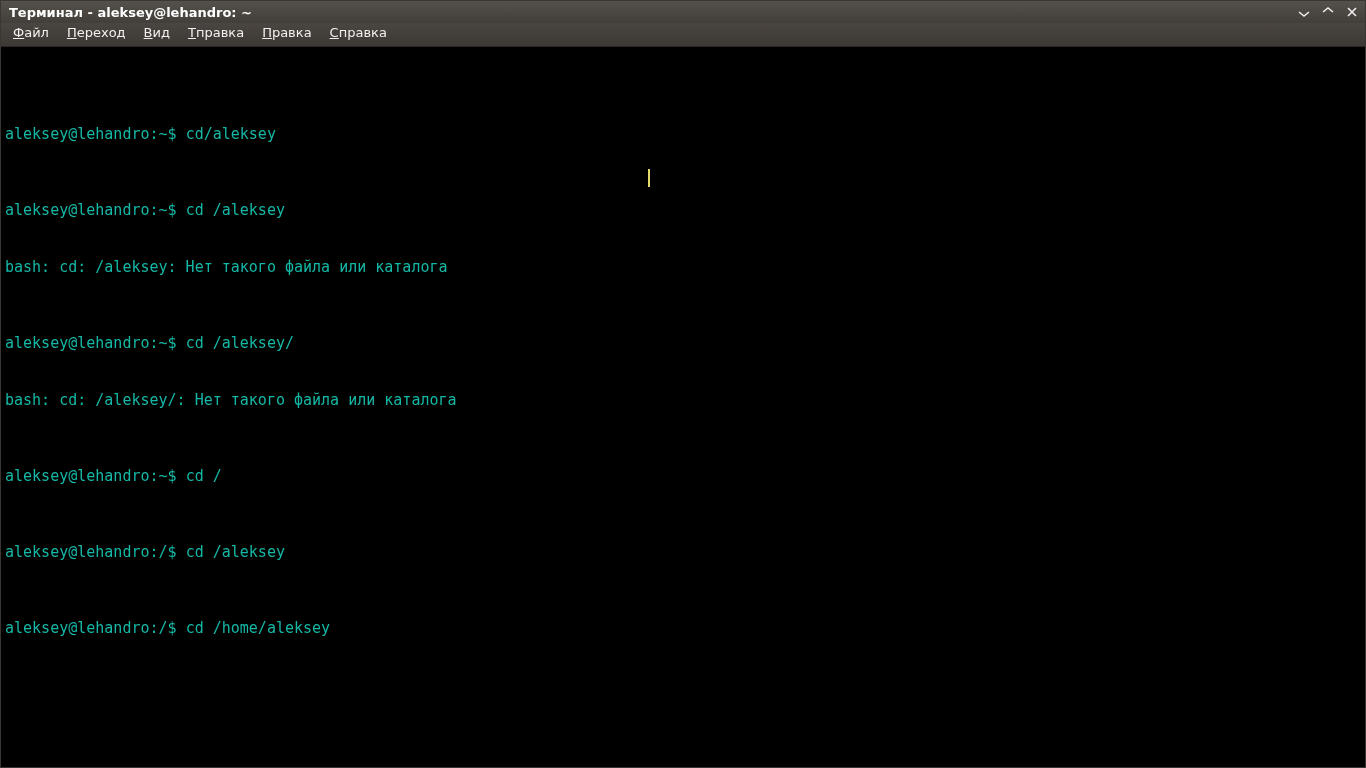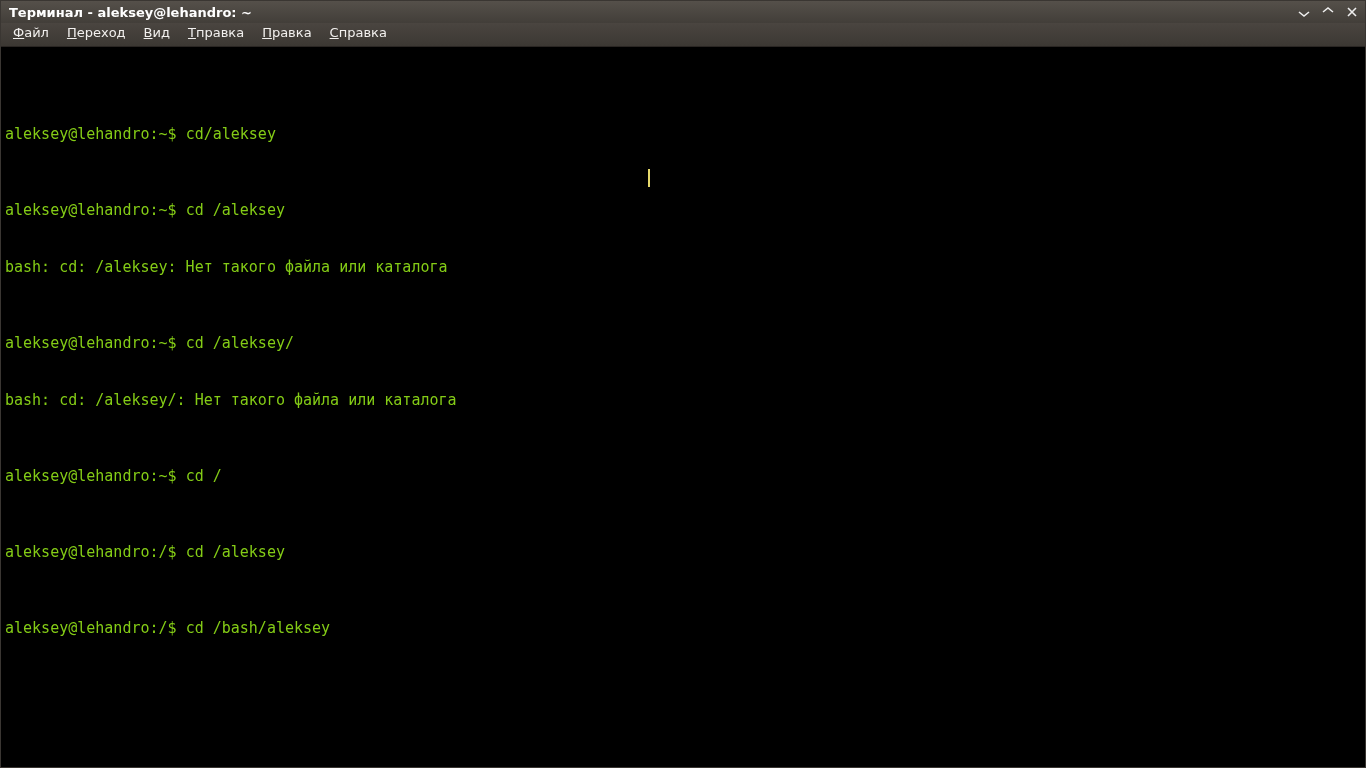--- a/index.html
+++ b/index.html
@@ -64,21 +64,21 @@
     padding: 2px 4px;
     color: #fff;
     line-height: 19px;
     white-space: pre;
     font-family: "DejaVu Sans Mono", "Liberation Mono", monospace;
     font-size: 15px;
     overflow: hidden;
     position: relative;
   }
   .line { white-space: pre; }
-  .green { color: #84cc16; }
+  .green { color: #14b8a6; }
   .ibeam {
     position: absolute;
     width: 4px; height: 18px;
     left: 646px; top: 122px;
     pointer-events: none;
   }
   .ibeam::before, .ibeam::after {
     content: "";
     position: absolute;
     background: #e6d96b;
@@ -128,21 +128,21 @@
     <div class="line"><span class="green">aleksey@lehandro:~$ </span><span class="green">cd /aleksey</span></div>
     <div class="line green">bash: cd: /aleksey: Нет такого файла или каталога</div>
 
     <div class="line"><span class="green">aleksey@lehandro:~$ </span><span class="green">cd /aleksey/</span></div>
     <div class="line green">bash: cd: /aleksey/: Нет такого файла или каталога</div>
 
     <div class="line"><span class="green">aleksey@lehandro:~$ </span><span class="green">cd /</span></div>
 
     <div class="line"><span class="green">aleksey@lehandro:/$ </span><span class="green">cd /aleksey</span></div>
 
-    <div class="line"><span class="green">aleksey@lehandro:/$ </span><span class="green">cd /bash/aleksey</span></div>
+    <div class="line"><span class="green">aleksey@lehandro:/$ </span><span class="green">cd /home/aleksey</span></div>
 
     
 
     
 
     
 
   </div>
 </div>
 

